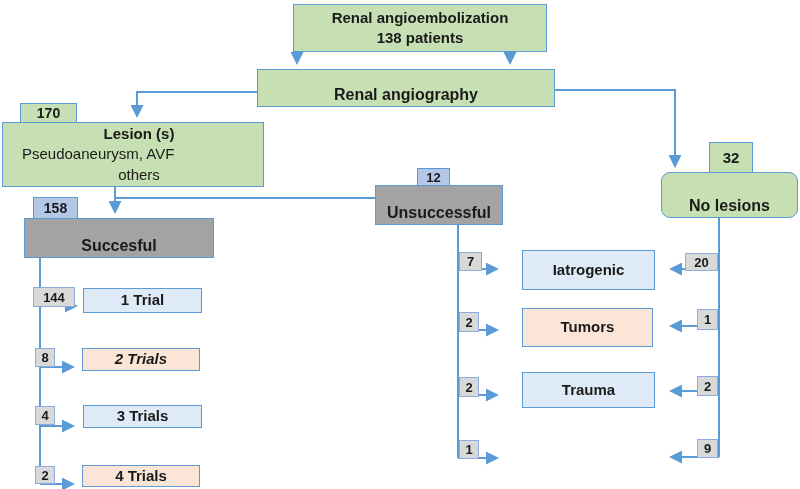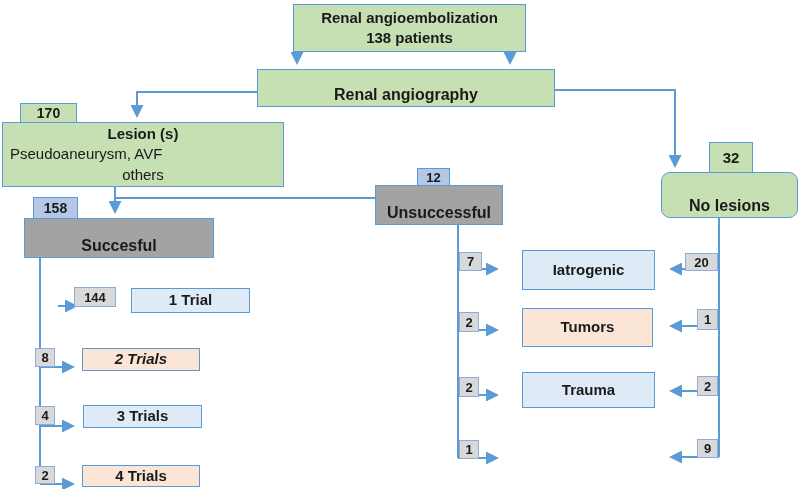--- a/index.html
+++ b/index.html
@@ -64,49 +64,49 @@
       <path d="M458,458 H497" marker-end="url(#ar)"></path>
 
       <path d="M719,218 V457"></path>
       <path d="M719,269 H671" marker-end="url(#ar)"></path>
       <path d="M719,326 H671" marker-end="url(#ar)"></path>
       <path d="M719,391 H671" marker-end="url(#ar)"></path>
       <path d="M719,457 H671" marker-end="url(#ar)"></path>
     </g>
   </svg>
 
-  <div class="box green" style="left:293px; top:4px; width:233px; height:48px;">
+  <div class="box green" style="left:293px; top:4px; width:254px; height:48px;">
     <div class="fs15">Renal angioembolization</div>
     <div class="fs15">138 patients</div>
   </div>
 
   <div class="box green fs16" style="left:257px; top:69px; width:298px; height:38px;">
     <div>Renal angiography</div>
   </div>
 
   <div class="badge green" style="left:20px; top:103px; width:57px; height:20px; background:#c6e0b4; font-size:14px;">
     <span>170</span>
   </div>
-  <div class="box green" style="left:2px; top:122px; width:282px; height:65px;">
+  <div class="box green" style="left:2px; top:122px; width:262px; height:65px;padding-left:12px;">
     <div class="fs15">Lesion (s)</div>
     <div class="lesions-line2">Pseudoaneurysm, AVF</div>
     <div class="lesions-line3">others</div>
   </div>
 
   <div class="badge peri" style="left:33px; top:197px; width:45px; height:22px; background:#b4c7e7; font-size:14px;">
     <span>158</span>
   </div>
   <div class="box peri fs16" style="left:24px; top:218px; width:190px; height:40px;">
     <div>Succesful</div>
   </div>
 
-  <div class="badge gray" style="left:33px; top:287px; width:42px; height:20px;margin-left:41px;">
+  <div class="badge gray" style="left:33px; top:287px; width:42px; height:20px;">
     <span>144</span>
   </div>
-  <div class="box lblue fs15" style="left:83px; top:288px; width:119px; height:25px;margin-left:48px;">
+  <div class="box lblue fs15" style="left:83px; top:288px; width:119px; height:25px;">
     <div>1 Trial</div>
   </div>
 
   <div class="badge gray" style="left:35px; top:348px; width:20px; height:19px;">
     <span>8</span>
   </div>
   <div class="box peach fs15" style="left:82px; top:348px; width:118px; height:23px;font-style:italic;">
     <div>2 Trials</div>
   </div>
 

